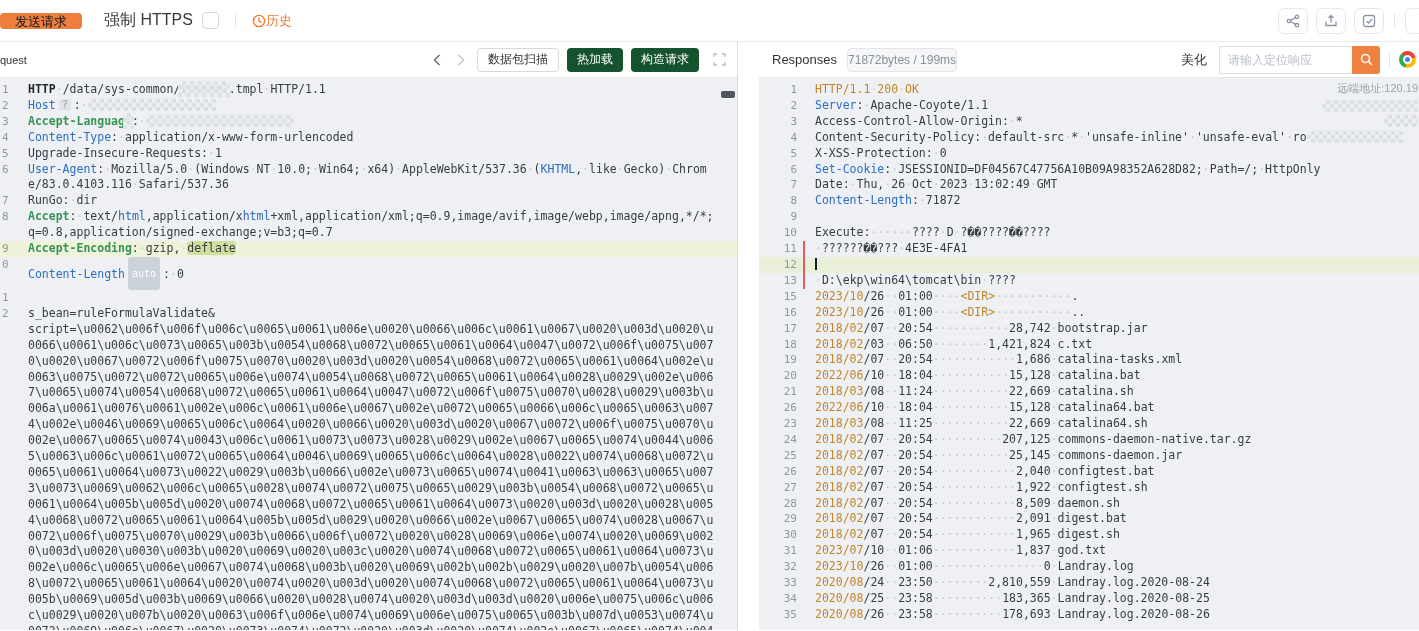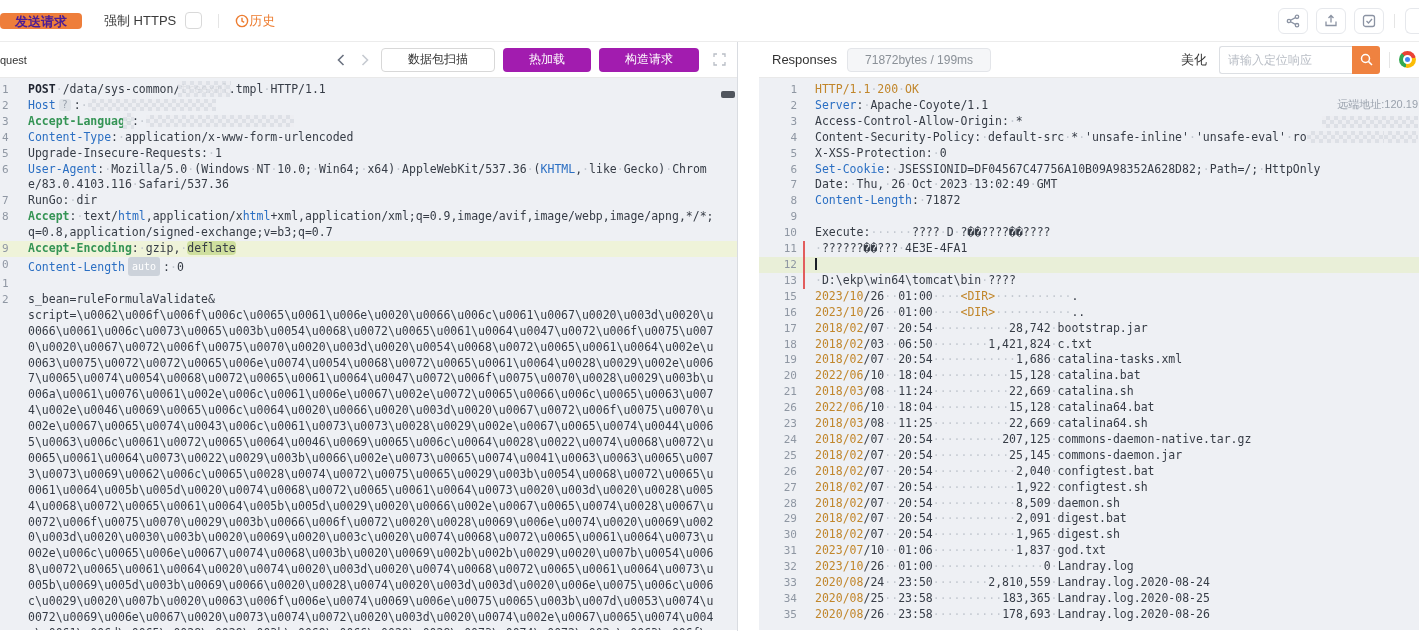--- a/index.html
+++ b/index.html
@@ -1,42 +1,42 @@
 <!DOCTYPE html>
 <html><head>
 <meta charset="utf-8">
 <style>
   *{box-sizing:border-box;margin:0;padding:0}
   html,body{width:1419px;height:631px;overflow:hidden;background:#fff;
     font-family:"Liberation Sans",sans-serif;-webkit-font-smoothing:antialiased}
   
   .topbar{height:42px;display:flex;align-items:center;border-bottom:1px solid #ececec;background:#fff}
-  .btn-send{height:16px;padding:0 15px;background:#ee7e3b;color:#4c1d95;font-size:13px;font-weight:700;
+  .btn-send{height:16px;padding:0 15px;background:#ee7e3b;color:#0f172a;font-size:13px;font-weight:400;
     border:none;border-radius:4px;cursor:pointer}
-  .https-label{font-size:13px;color:#3a3a3a;margin-left:22px}
+  .https-label{font-size:16px;color:#3a3a3a;margin-left:22px}
   .checkbox{width:17px;height:17px;border:1px solid #d9d9d9;border-radius:4px;background:#fff;margin-left:9px;cursor:pointer}
   .vdiv{width:1px;height:14px;background:#e5e5e5;margin:0 16px}
   .history{display:flex;align-items:center;color:#ed7d31;font-size:13px;cursor:pointer}
   .icon-btns{margin-left:auto;display:flex;align-items:center;gap:8px;margin-right:0}
   .icon-btn{width:30px;height:26px;border:1px solid #e6e8ec;border-radius:6px;background:#fff;
     display:flex;align-items:center;justify-content:center;color:#8b93a3;cursor:pointer;flex:none}
   
   .main{display:flex;height:589px}
   .left-pane{width:738px;flex:none;border-right:1px solid #d9dce1}
   .gap{width:21px;flex:none;background:#fff}
   .right-pane{flex:1;min-width:0}
   .phead{height:36px;display:flex;align-items:center;border-bottom:1px solid #e9e9e9;background:#fff}
   .lh-title{font-size:11px;color:#333}
   .rh-title{font-size:13px;color:#333;margin-left:13px}
   .chev{width:16px;height:16px;display:flex;align-items:center;justify-content:center;cursor:pointer}
-  .pbtn{height:24px;padding:0 26px;font-size:12px;border-radius:4px;cursor:pointer;border:1px solid transparent}
+  .pbtn{height:24px;padding:0 10px;font-size:12px;border-radius:4px;cursor:pointer;border:1px solid transparent}
   .pbtn.ghost{background:#fff;border-color:#d8d8d8;color:#333}
-  .pbtn.orange{background:#a21caf;border:none;color:#fff}
+  .pbtn.orange{background:#14532d;border:none;color:#fff}
   .meta-badge{margin-left:10px;background:#f5f6f8;border:1px solid #e3e5e9;color:#8a9097;
-    font-size:12px;border-radius:4px;padding:4px 17px}
+    font-size:12px;border-radius:4px;padding:4px 0}
   .beautify{font-size:13px;color:#333;cursor:pointer;margin-right:12px}
   .search-input{width:133px;height:28px;border:1px solid #dcdfe3;border-right:none;border-radius:3px 0 0 3px;
     padding:0 8px;font-size:12px;color:#333;outline:none}
   .search-input::placeholder{color:#b9bec6}
   .search-btn{width:28px;height:28px;background:#ef8240;border:none;border-radius:0 3px 3px 0;
     display:flex;align-items:center;justify-content:center;cursor:pointer}
   .hdiv{width:1px;height:16px;background:#e5e5e5;margin:0 9px}
   .chrome{width:17px;height:17px;border-radius:50%;position:relative;flex:none;margin-right:3px;
     background:conic-gradient(from -45deg,#ea4335 0 120deg,#fbbc05 0 240deg,#34a853 0 360deg)}
   .chrome::after{content:"";position:absolute;inset:4px;background:#4285f4;border:2px solid #fff;border-radius:50%}
@@ -57,31 +57,31 @@
   .t-dir{color:#c1862b}
   .t-hl{background:#cfdf9e;border-radius:4px;color:#363c46}
   .ws{color:#c3c8d0}
   .hl-line{background:#eff3d9}
   .cur-line{background:#e9efd8}
   .chg{position:relative}
   .chg::before{content:"";position:absolute;left:44px;top:0;height:100%;width:2px;background:#e25d5d}
   .qb{display:inline-block;background:#dfe3e8;color:#98a0ab;border-radius:3px;font-size:10px;
     line-height:12px;padding:0 3px;margin:0 3px;vertical-align:1px}
   .abadge{display:inline-block;background:#ccd2da;color:#fff;border-radius:3px;font-size:10px;
-    line-height:13px;padding:3px 4px;margin:0 3px;vertical-align:1px}
+    line-height:13px;padding:10px 4px;margin:0 3px;vertical-align:1px}
   .mzbg{background:repeating-conic-gradient(#dde0e6 0% 25%,#edeef2 0% 50%) 0 0/8px 8px}
   .mz{display:inline-block;height:12px;vertical-align:-2px;
     background:repeating-conic-gradient(#dde0e6 0% 25%,#edeef2 0% 50%) 0 0/8px 8px}
   .t-mzt,.t-mzg{position:relative}
   .t-mzg{color:#359455;font-weight:700}
   .t-mzt::after,.t-mzg::after{content:"";position:absolute;inset:-1px -2px;opacity:.93;
     background:repeating-conic-gradient(#dde0e6 0% 25%,#edeef2 0% 50%) 0 0/8px 8px}
   .cur{display:inline-block;width:2px;height:12px;background:#1b1f27;vertical-align:-2px}
   .scroll-thumb{position:absolute;top:13px;right:2px;width:14px;height:7px;background:#50555d;border-radius:2px;cursor:pointer}
-  .remote{position:absolute;top:19px;right:0;text-align:right;font-family:"Liberation Sans",sans-serif;
+  .remote{position:absolute;top:3px;right:0;text-align:right;font-family:"Liberation Sans",sans-serif;
     font-size:11px;color:#9aa2ad;padding-right:1px;pointer-events:none}
   .remote .mzb{display:block;height:12px;margin:3px 0 0 auto}
 </style>
 </head>
 <body>
 
 <div class="topbar">
   <button class="btn-send">发送请求</button>
   <span class="https-label">强制 HTTPS</span>
   <span class="checkbox"></span>
@@ -142,21 +142,21 @@
           <svg width="13" height="13" viewBox="0 0 13 13" fill="none" stroke="#b9bec6" stroke-width="1.3">
               <path d="M1 4V1h3M9 1h3v3M12 9v3H9M4 12H1V9"></path>
             </svg>
         </span>
       </span>
     </div>
     <div class="editor" id="req-editor">
       <span class="scroll-thumb"></span>
     <div class="crow">
           <span class="gut">1</span>
-          <span class="txt"><span class="t-kw">POST</span><span class="t-p"><span class="ws">·</span>/data/sys-common/</span><span class="t-mzt">treexml</span><span class="t-p">.tmpl<span class="ws">·</span>HTTP/1.1</span></span>
+          <span class="txt"><span class="t-kw">HTTP</span><span class="t-p"><span class="ws">·</span>/data/sys-common/</span><span class="t-mzt">treexml</span><span class="t-p">.tmpl<span class="ws">·</span>HTTP/1.1</span></span>
         </div>
         <div class="crow">
           <span class="gut">2</span>
           <span class="txt"><span class="t-kb">Host</span><span class="qb">?</span><span class="t-p">:<span class="ws">·</span></span><span class="mz" style="width:128px"></span></span>
         </div>
         <div class="crow">
           <span class="gut">3</span>
           <span class="txt"><span class="t-kg">Accept-Languag</span><span class="t-mzg">e</span><span class="t-p">:<span class="ws">·</span></span><span class="mz" style="width:148px"></span></span>
         </div>
         <div class="crow">

